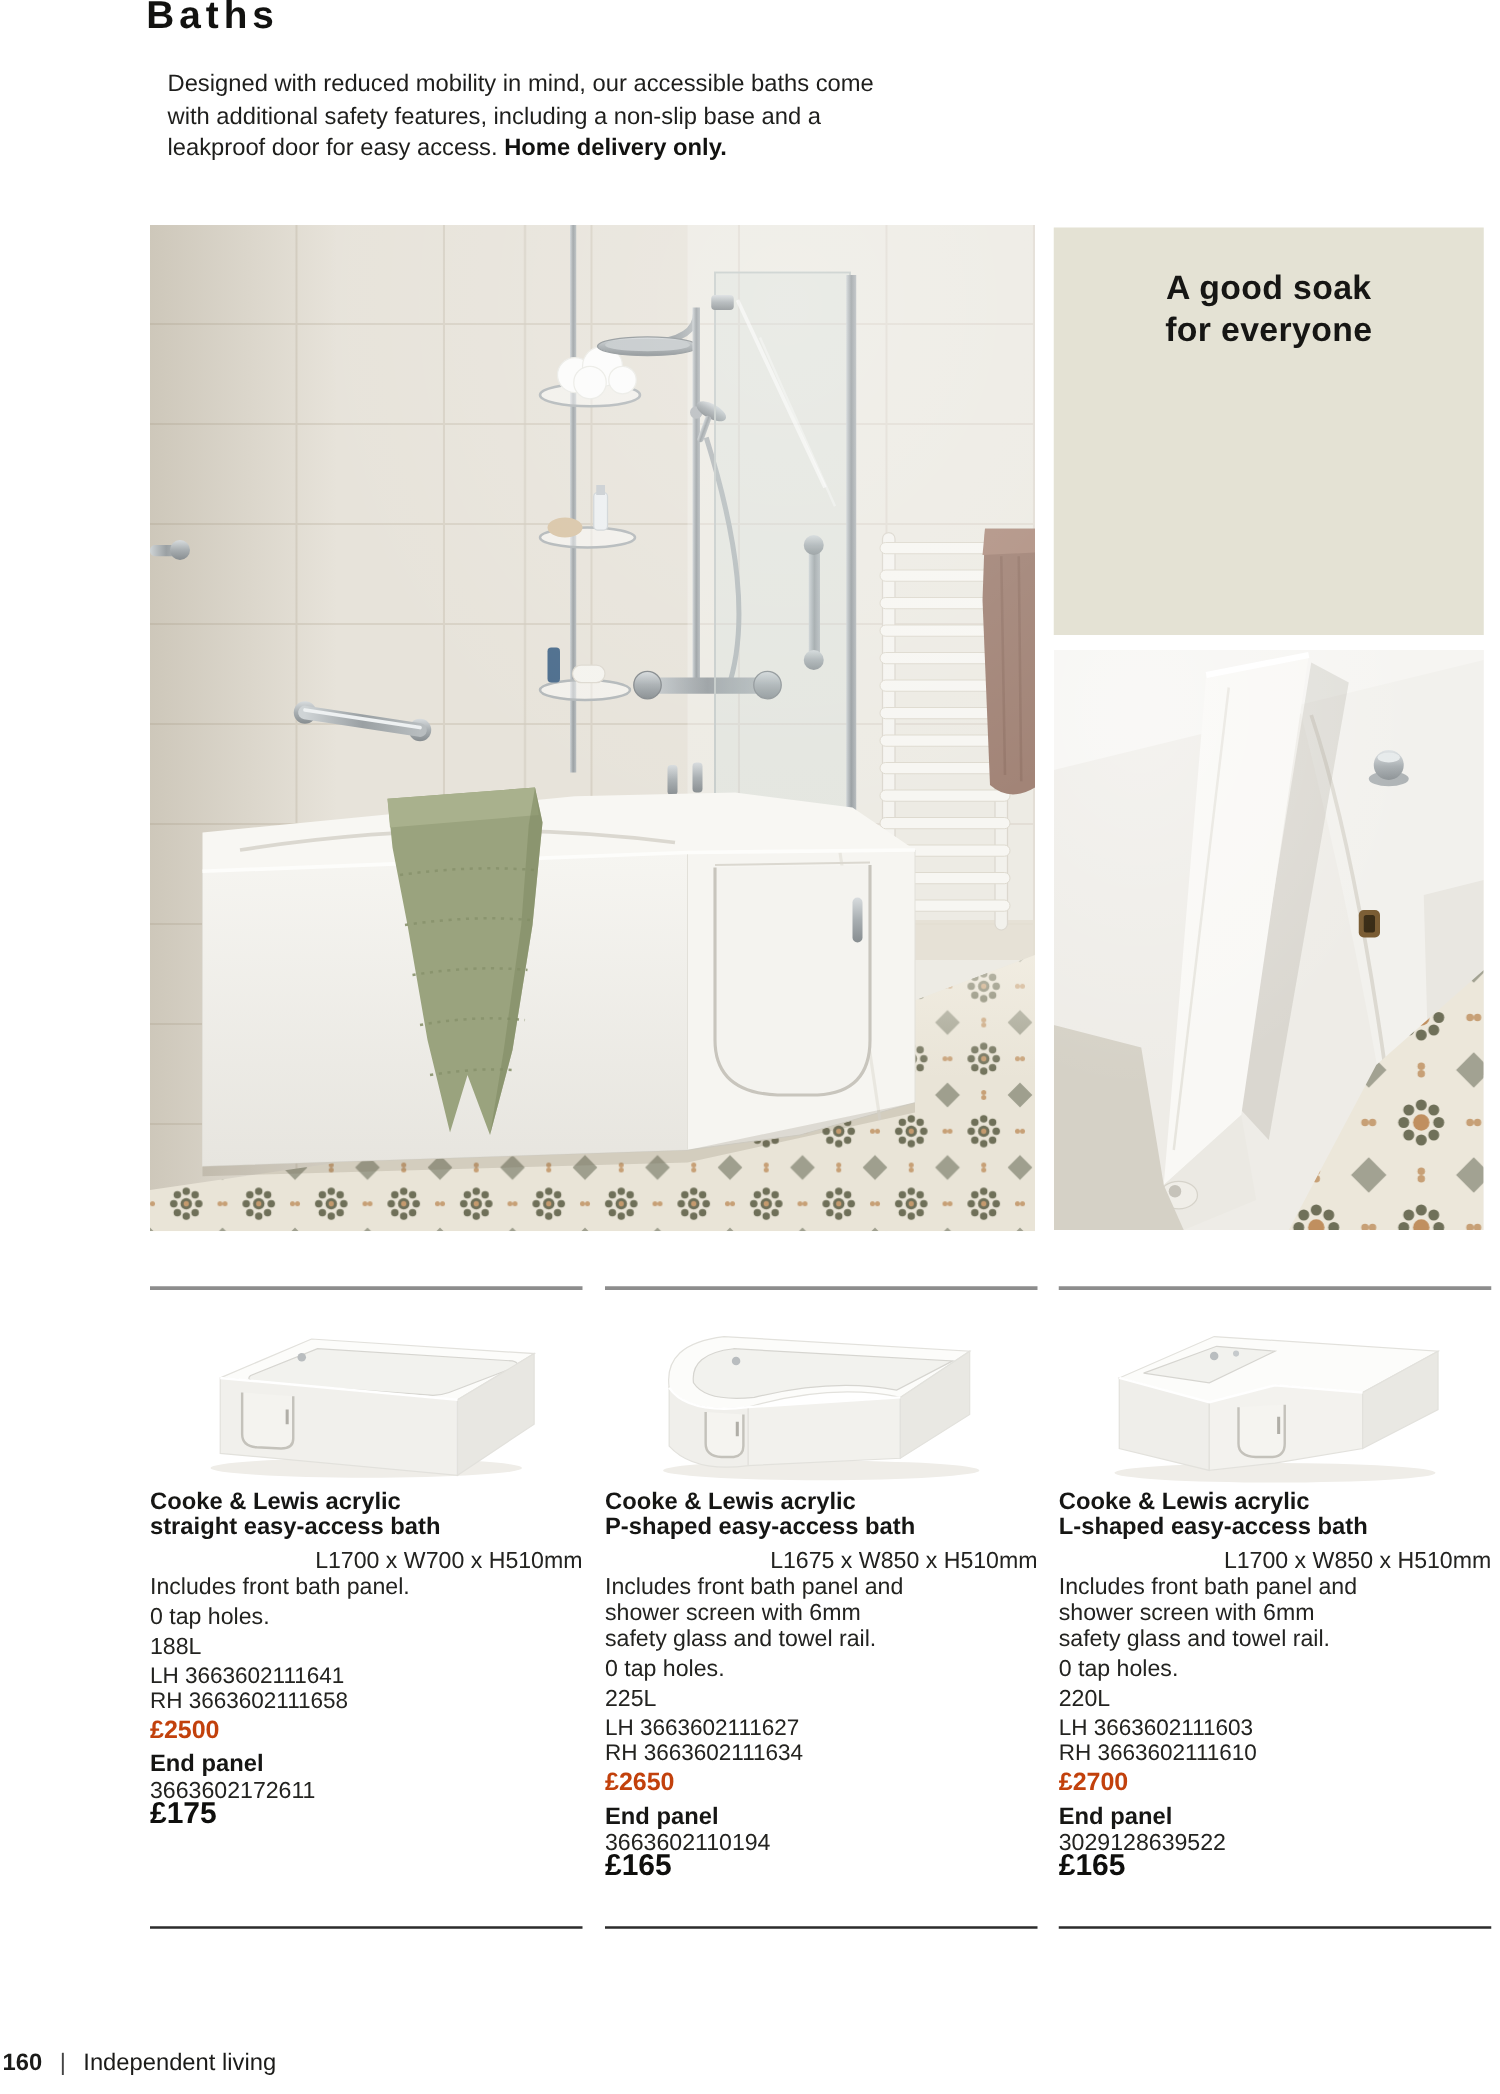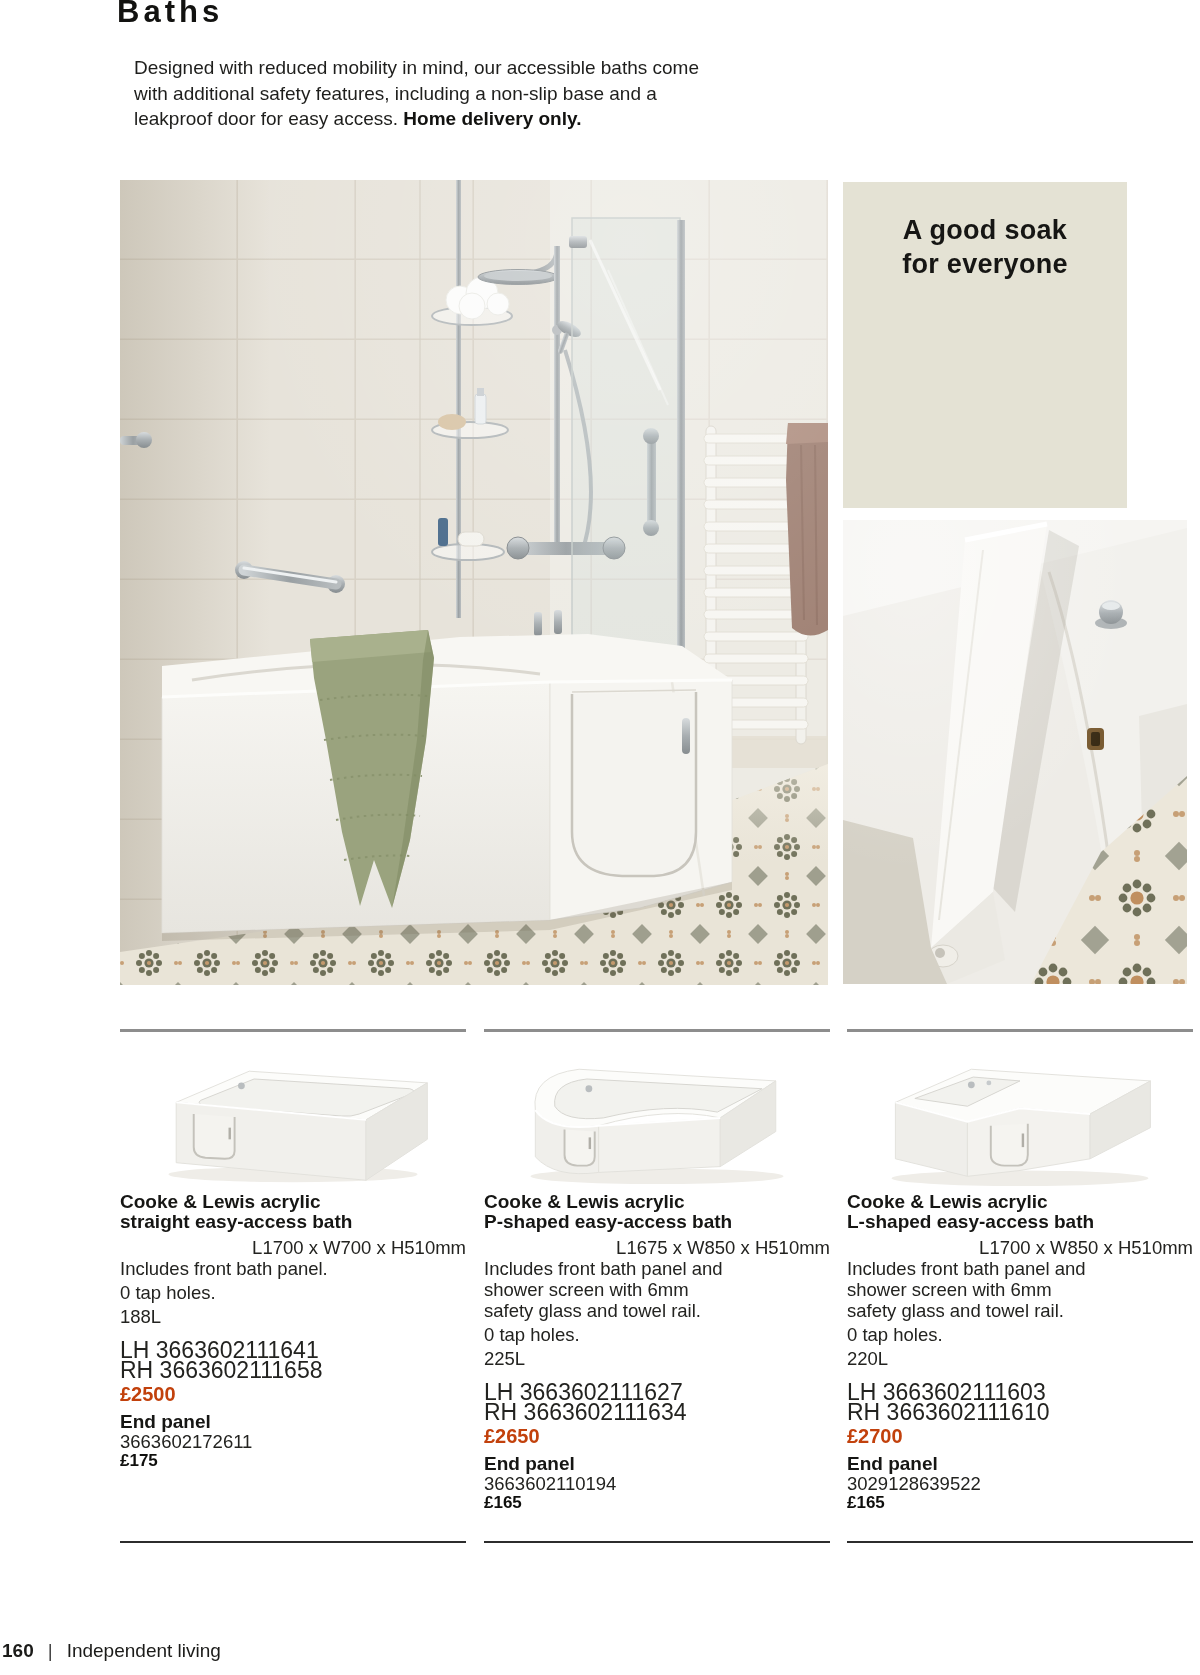--- a/index.html
+++ b/index.html
@@ -9,44 +9,44 @@
 
   .page-title{position:absolute;left:117px;top:-6px;margin:0;
     font-size:31px;font-weight:bold;letter-spacing:4px;color:#121210;}
   .intro{position:absolute;left:117px;top:38px;width:570px;margin:17px;
     font-size:19px;line-height:25.5px;color:#1e1e1c;}
   .intro strong{color:#121210;}
 
   .hero-photo{position:absolute;left:120px;top:180px;width:708px;height:805px;overflow:hidden;}
   .detail-photo{position:absolute;left:843px;top:520px;width:344px;height:464px;overflow:hidden;}
 
-  .promo{position:absolute;left:843px;top:182px;width:284px;height:326px;
+  .promo{position:absolute;left:843px;top:182px;width:344px;height:326px;
     background:#e4e2d4;text-align:center;box-sizing:border-box;padding-top:31px;}
   .promo h2{margin:0;font-size:27px;line-height:34px;font-weight:bold;color:#161614;letter-spacing:.3px;}
   .promo p{margin:13px auto 0;width:300px;font-size:19px;line-height:25px;color:#292925;white-space:pre-line;}
 
   .col{position:absolute;top:1029px;width:346px;}
   .col-1{left:120px;} .col-2{left:484px;} .col-3{left:847px;}
   .rule-top{height:2.5px;background:#8d8d8d;}
   .rule-bottom{position:absolute;top:1541px;width:346px;height:2px;background:#2c2c2c;}
   .rb-1{left:120px;} .rb-2{left:484px;} .rb-3{left:847px;}
   .thumb{margin:10px 0 0;height:146px;text-align:center;}
 
   .pname{margin:4px 0 0;font-size:19px;line-height:20px;font-weight:bold;
     color:#161614;white-space:pre-line;}
   .dims{margin:5px 0 0;font-size:18.5px;line-height:21px;color:#232320;text-align:right;}
   .desc{margin:0 0 0;font-size:18.5px;line-height:21px;color:#232320;white-space:pre-line;}
   .taps{margin:3px 0 0;font-size:18.5px;line-height:21px;color:#232320;}
   .cap{margin:3px 0 0;font-size:18.5px;line-height:21px;color:#232320;}
-  .codes{margin:13px 0 0;font-size:23px;line-height:20px;color:#232320;white-space:pre-line;}
+  .codes{margin:3px 0 0;font-size:18px;line-height:20px;color:#232320;white-space:pre-line;}
   .price{margin:3px 0 0;font-size:20px;line-height:22px;font-weight:bold;color:#c2410c;}
   .ep{margin:7px 0 0;}
   .ep-label{font-size:19px;line-height:20px;font-weight:bold;color:#161614;}
   .ep-code{font-size:18.5px;line-height:19px;color:#232320;}
-  .ep-price{font-size:17px;line-height:20px;font-weight:bold;color:#0f0f0d;}
+  .ep-price{font-size:24px;line-height:20px;font-weight:bold;color:#0f0f0d;}
 
   .footer{position:absolute;left:2px;top:1640px;display:flex;align-items:baseline;
     font-size:19px;color:#1b1b19;}
   .footer .num{font-weight:bold;}
   .footer .sep{margin:0 14px;color:#444;font-weight:normal;}
 </style>
 </head>
 <body>
 
 <div class="page">

